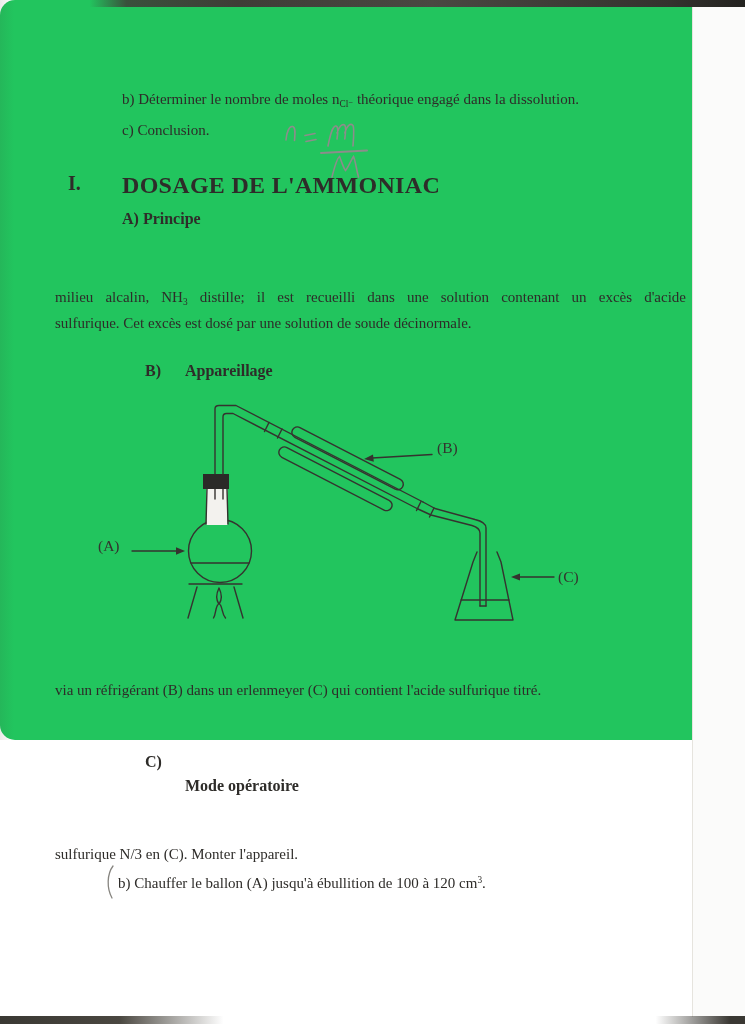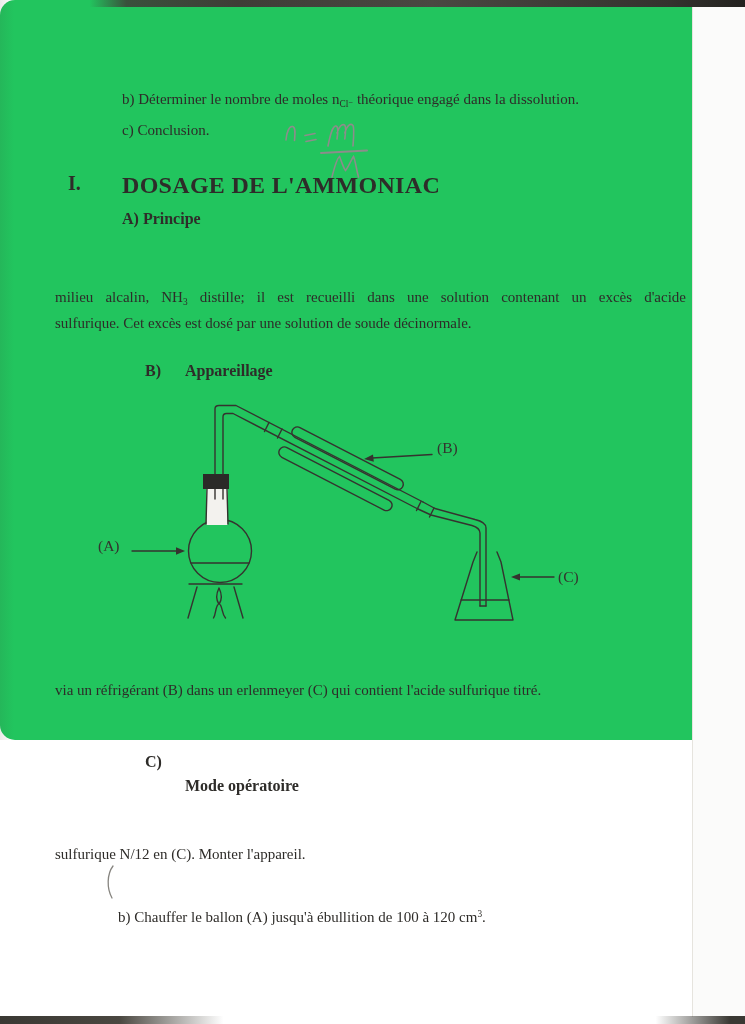--- a/index.html
+++ b/index.html
@@ -111,23 +111,23 @@
       <line x1="464" y1="179" x2="428" y2="179"></line>
       <polygon points="421,179 430,175.5 430,182.5" fill="#35332f" stroke="none"></polygon>
     </g>
   </svg>
 
   <div class="line" style="left:55px;top:679px;">via un réfrigérant (B) dans un erlenmeyer (C) qui contient l'acide sulfurique titré.</div>
 
   <div class="h-sub" style="left:145px;top:753px;">C)</div>
   <div class="h-sub" style="left:185px;top:753px;margin-top:24px;">Mode opératoire</div>
 
-  <div class="line" style="left:55px;top:843px;">sulfurique N/12 en (C). Monter l'appareil.</div>
+  <div class="line" style="left:55px;top:843px;">sulfurique N/3 en (C). Monter l'appareil.</div>
 
   <svg style="left:103px;top:864px;" width="14" height="36" viewBox="0 0 14 36" fill="none" stroke="#86847f" stroke-width="1.3" stroke-linecap="round">
     <path d="M10,2 C4,10 3.5,24 9,34"></path>
   </svg>
 
-  <div class="line step" style="top:869px;margin-top:34px;">b) Chauffer le ballon (A) jusqu'à ébullition de 100 à 120 cm<sup>3</sup>.</div>
+  <div class="line step" style="top:869px;">b) Chauffer le ballon (A) jusqu'à ébullition de 100 à 120 cm<sup>3</sup>.</div>
 
   <div class="edge-top"></div>
   <div class="edge-bottom"></div>
 </div>
 
 </body></html>

